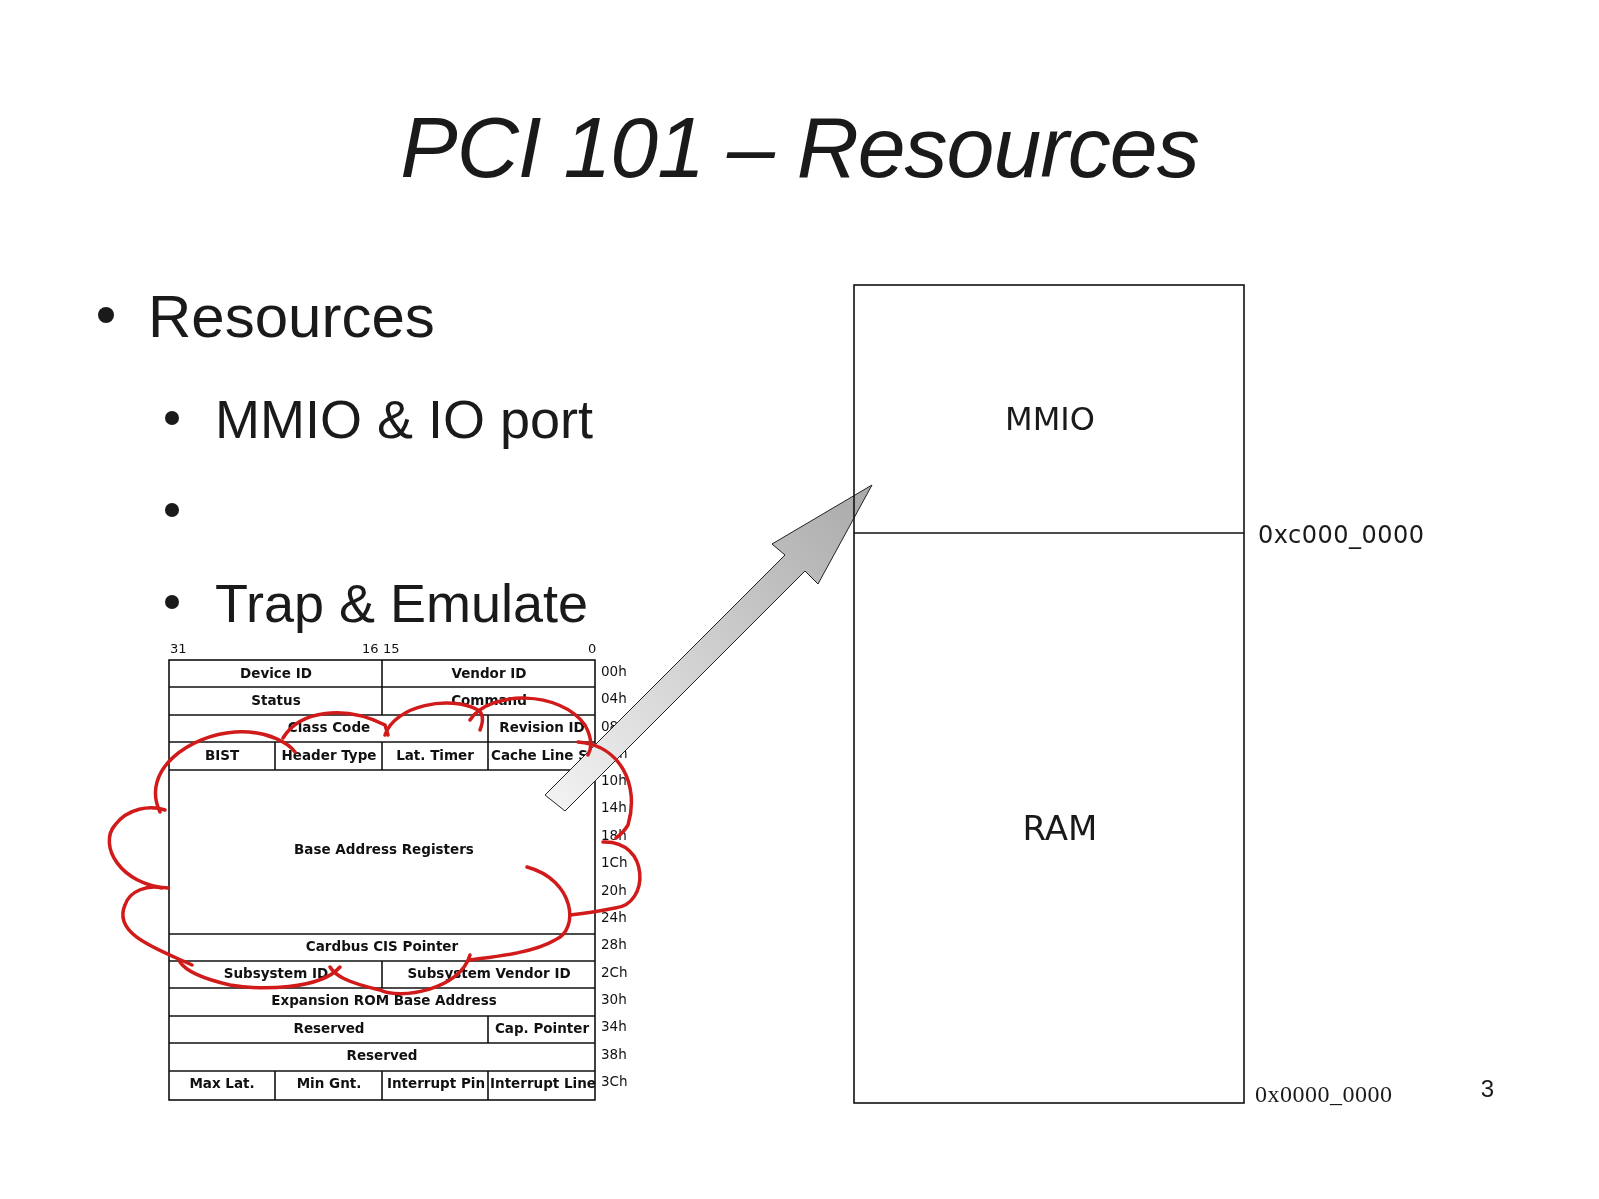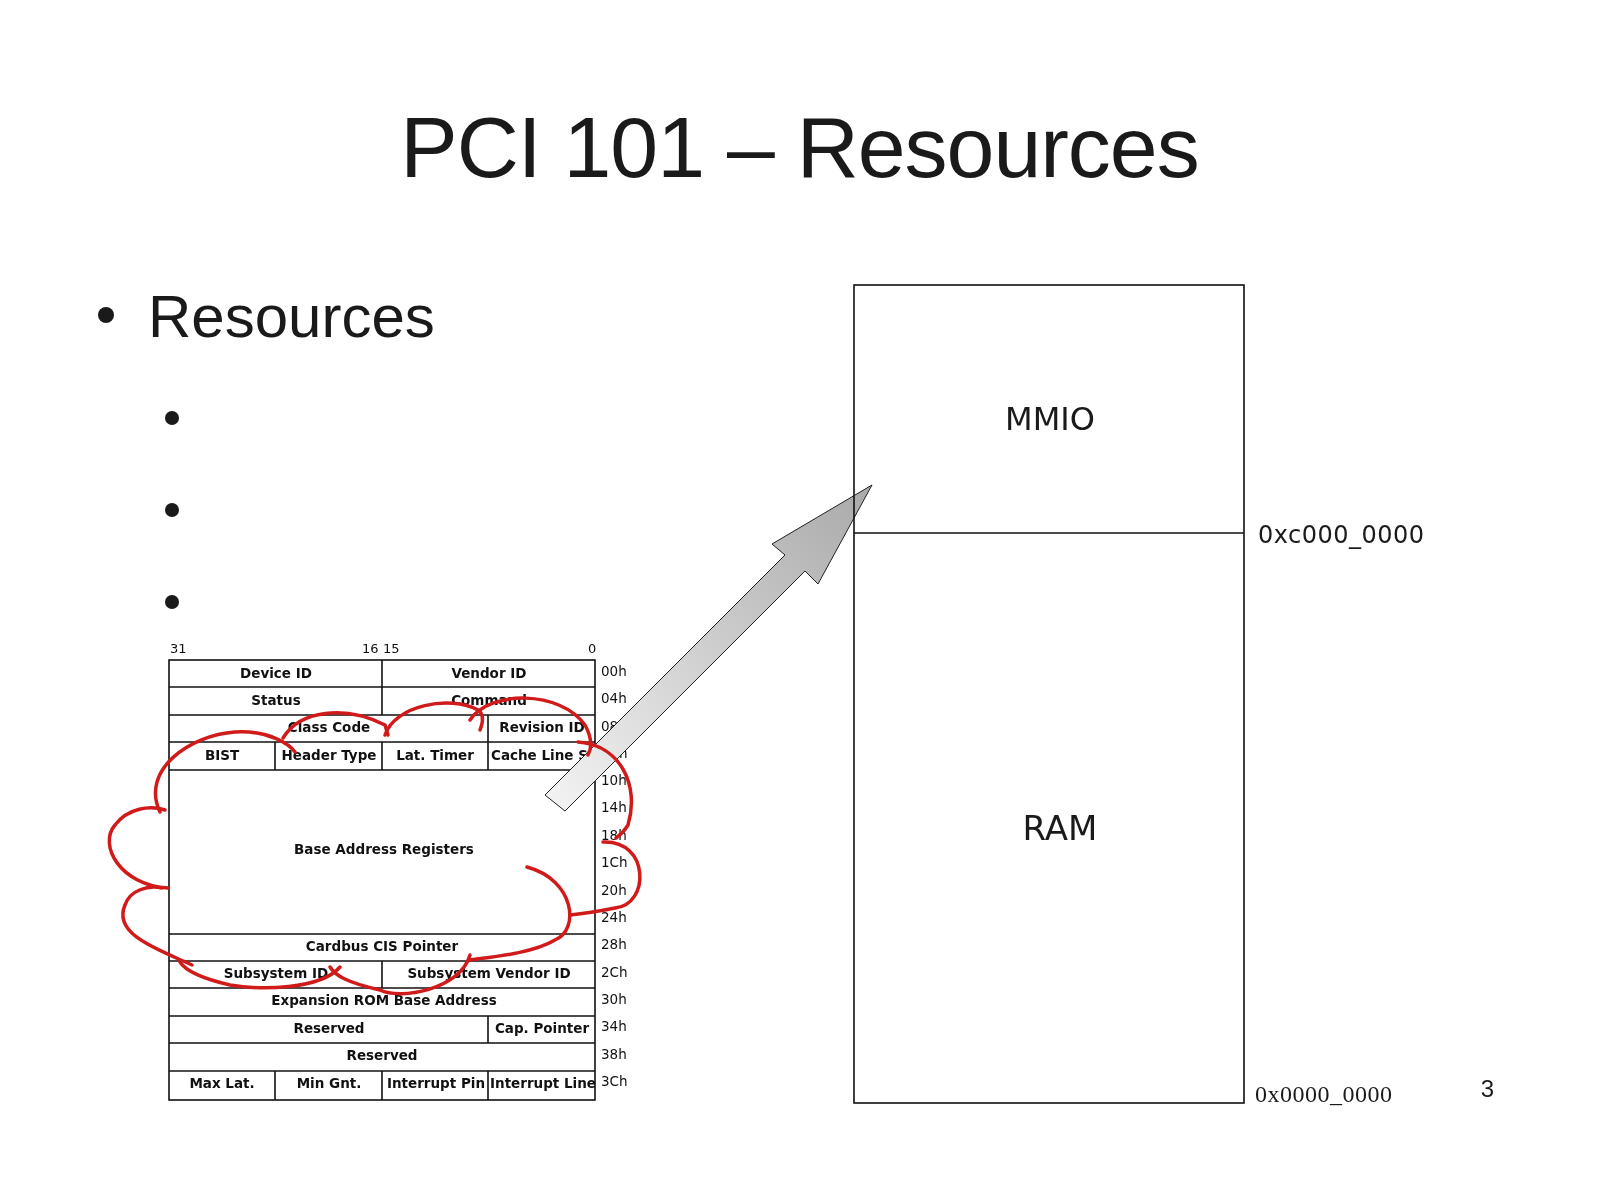--- a/index.html
+++ b/index.html
@@ -1,39 +1,39 @@
 <!DOCTYPE html>
 <html><head>
 <meta charset="utf-8">
 <style>
   html, body { margin: 0; padding: 0; background: #ffffff; }
   body { width: 1599px; height: 1199px; position: relative; overflow: hidden;
          font-family: "Liberation Sans", sans-serif; color: #1a1a1a; }
   .title { position: absolute; left: 0; width: 1599px; top: 98px; text-align: center;
            font-size: 86px; font-weight: normal; letter-spacing: -1px; color: #1a1a1a;
-           font-family: "Liberation Sans", sans-serif; }
+           font-family: "Liberation Sans", sans-serif; font-style: italic; }
   .bullet { position: absolute; font-size: 60px; color: #1a1a1a; }
   .bullet-l1 { left: 98px; top: 282px; }
   .bullet-l2 { font-size: 54px; left: 165px; }
   .dot { display: inline-block; width: 16px; height: 16px; border-radius: 50%; background: #1a1a1a;
          vertical-align: middle; margin-right: 34px; position: relative; top: -6px; }
   .bullet-l2 .dot { width: 14px; height: 14px; margin-right: 36px; }
   svg text { font-family: "DejaVu Sans", sans-serif; }
   .pagenum { position: absolute; right: 105px; top: 1075px; font-size: 24px; color: #1a1a1a; }
   .addr { position: absolute; font-size: 24px; font-family: "DejaVu Sans", sans-serif; color: #1a1a1a; letter-spacing: 0.5px; }
 </style>
 </head>
 <body>
 
 <div class="title">PCI 101 – Resources</div>
 
 <div class="bullet bullet-l1"><span class="dot"></span><span>Resources</span></div>
-<div class="bullet bullet-l2" style="top:388px"><span class="dot"></span></div>
+<div class="bullet bullet-l2" style="top:388px"><span class="dot"></span><span>MMIO &amp; IO port</span></div>
 <div class="bullet bullet-l2" style="top:480px"><span class="dot"></span></div>
-<div class="bullet bullet-l2" style="top:572px"><span class="dot"></span></div>
+<div class="bullet bullet-l2" style="top:572px"><span class="dot"></span><span>Trap &amp; Emulate</span></div>
 
 <svg width="1599" height="1199" style="position:absolute;left:0;top:0" xmlns="http://www.w3.org/2000/svg">
   <defs>
     <linearGradient id="arrowGrad" x1="0" y1="1" x2="1" y2="0">
       <stop offset="0" stop-color="#f4f4f4"></stop>
       <stop offset="1" stop-color="#a9a9a9"></stop>
     </linearGradient>
   </defs>
 
   <g font-size="13" fill="#111">

